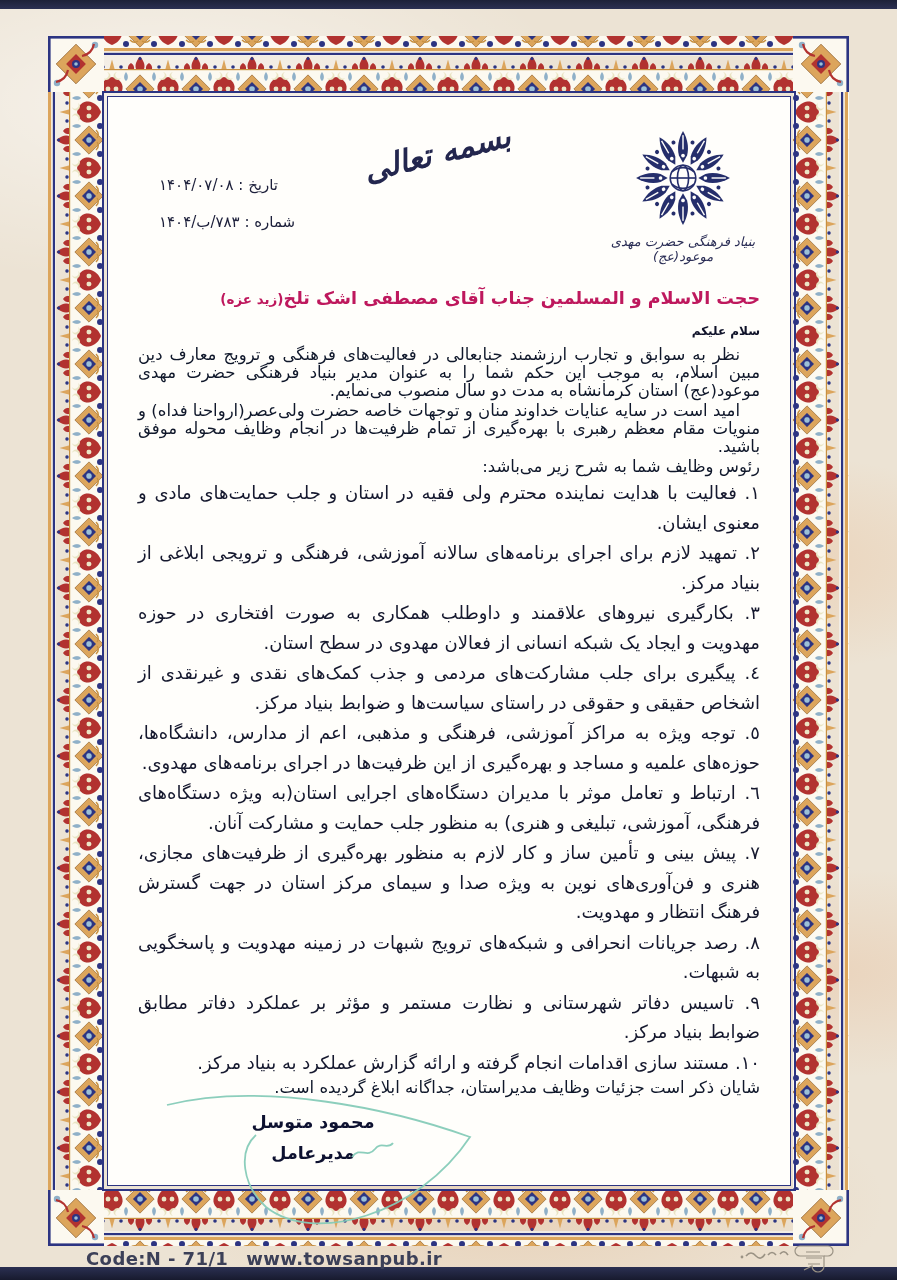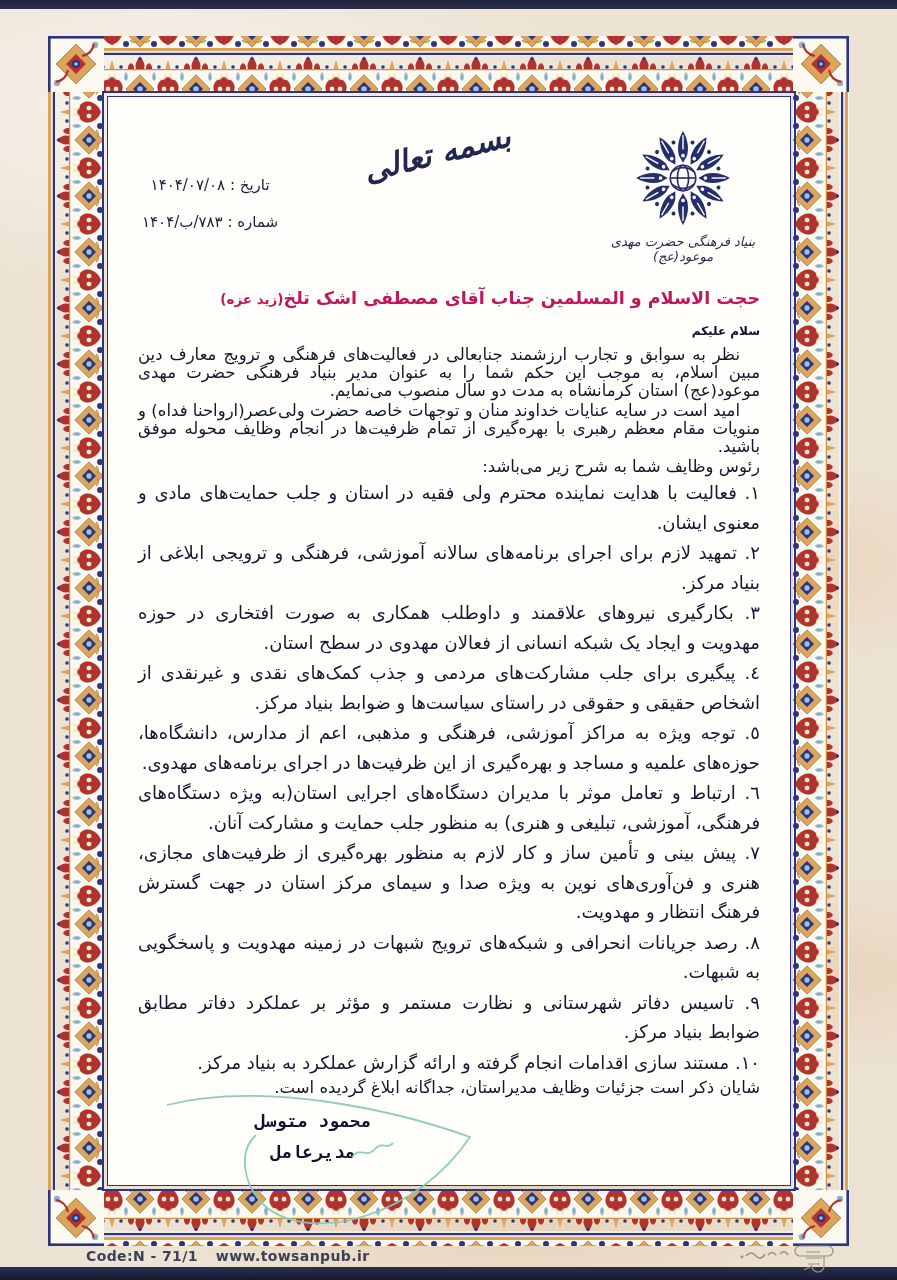--- a/index.html
+++ b/index.html
@@ -21,37 +21,37 @@
   .ornament { position:absolute; left:0; top:0; }
   .frame {
     position:absolute; left:107px; top:96px; width:684px; height:1090px;
     background:#fffefb;
     border:1px solid #2c3482;
     outline:2px solid #2c3482; outline-offset:3px;
     padding:30px 30px 0 30px;
     direction:rtl;
   }
   .letterhead { position:relative; height:148px; }
-  .dates { position:absolute; left:4px; top:40px; text-align:center; font-size:15px;
+  .dates { position:absolute; left:21px; top:40px; text-align:left; font-size:15px;
     line-height:37px; color:#1c1f3a; }
   .bismillah { position:absolute; left:50%; top:8px; transform:translateX(-58%) rotate(-14deg);
     font-size:31px; font-weight:bold; font-style:italic; color:#23264e; white-space:nowrap; }
   .logo-block { position:absolute; right:2px; top:0; width:150px; text-align:center; }
   .logo-caption { font-size:13px; color:#2a2d55; margin-top:1px; font-style:italic; }
   .addressee { font-weight:bold; font-size:17.5px; color:#be185d; margin:8px 0 4px; line-height:30px; }
   .addressee .honorific { font-size:13.5px; }
   .salutation { font-weight:bold; font-size:12px; color:#0e1128; margin:10px 0 8px; }
   .p { font-size:16.5px; line-height:18px; color:#0f172a; text-align:justify; margin:2px 0; }
   .indent { text-indent:20px; }
   .duty { font-size:18px; line-height:29.5px; color:#15182e; text-align:justify; margin:1px 0; }
   .signature { position:relative; width:230px; margin:10px auto 0 60px; text-align:center;
-    font-weight:bold; font-size:17.5px; line-height:31px; color:#0d1130;font-family:Liberation Mono, monospace; }
+    font-weight:bold; font-size:17.5px; line-height:31px; color:#0d1130; }
   .sig-svg { position:absolute; left:-46px; top:-30px; pointer-events:none; }
   .footer-code { position:absolute; left:86px; top:1248px; display:flex; gap:18px;
-    direction:ltr; font-weight:bold; font-size:14px; letter-spacing:0.4px; color:#3c4058; }
+    direction:ltr; font-weight:bold; font-size:18px; letter-spacing:0.4px; color:#3c4058; }
   .printer-mark { position:absolute; left:738px; top:1238px; }
 </style>
 </head>
 <body>
 
 <div class="page">
 
   <div class="scan-edge-top"></div>
   <div class="scan-edge-bottom"></div>
 

